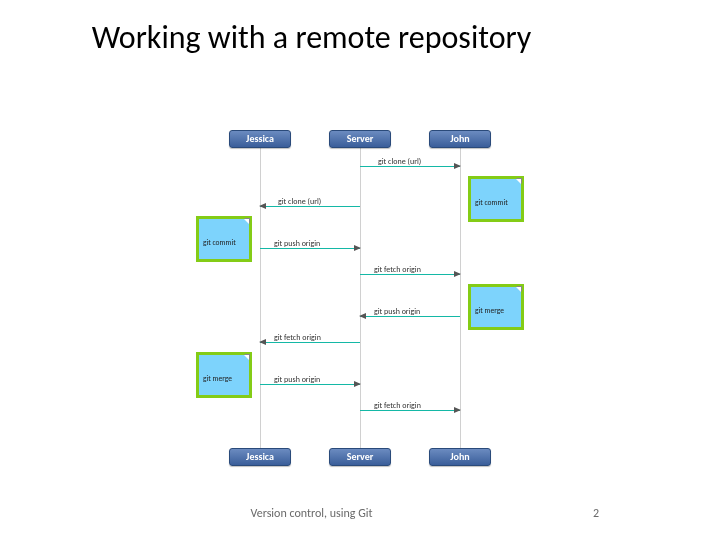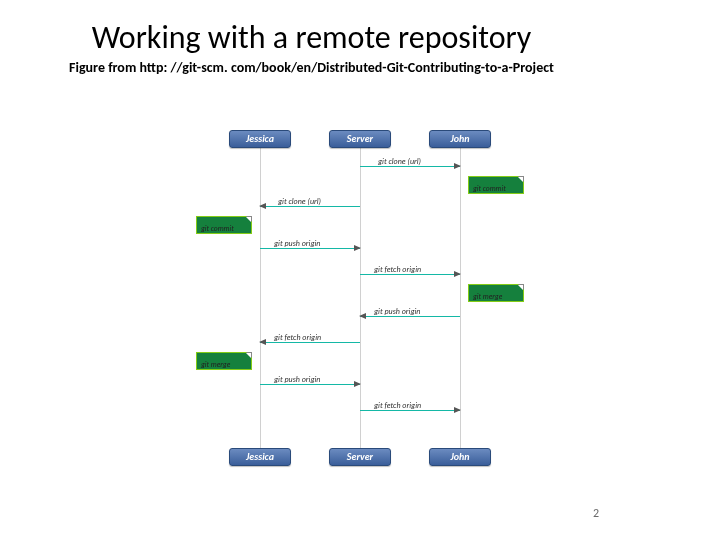--- a/index.html
+++ b/index.html
@@ -1,20 +1,20 @@
 <!DOCTYPE html>
 <html><head>
 <meta charset="utf-8">
 <style>
   * { box-sizing: border-box; margin: 0; padding: 0; }
   html, body { width: 720px; height: 540px; background: #fff; font-family: Calibri, Arial, sans-serif; }
   .slide { position: relative; width: 623px; height: 540px; }
   .title { font-size: 32px; font-weight: 400; text-align: center; padding-top: 18px; color: #000; }
   .subtitle { font-size: 14px; font-weight: 700; text-align: center; margin-top: 2px; color: #000; }
-  .diagram { position: absolute; left: 200px; top: 130px; width: 320px; height: 340px; font-style: italic; }
+  .diagram { position: absolute; left: 200px; top: 130px; width: 320px; height: 340px; }
   .lifeline { position: absolute; width: 1px; background: #d0d0d0; top: 18px; bottom: 18px; }
   .lane-jessica { left: 60px; }
   .lane-server  { left: 160px; }
   .lane-john    { left: 260px; }
   .actor-box {
     position: absolute;
     width: 62px; height: 18px;
     border: 1px solid #2a4a7a;
     border-radius: 3px;
     background: linear-gradient(#6b8bc0, #3a5e9a);
@@ -45,24 +45,24 @@
   .arrow.left::after  { left: -1px;  border-right: 7px solid #555; }
   .arrow-label {
     position: absolute;
     font-size: 8px; color: #333;
     white-space: nowrap;
     transform: translateY(-10px);
   }
   .note {
     position: absolute;
     width: 56px; height: 18px;
-    border: 1px solid #84cc16;
-    background: #15803d;
+    border: 3px solid #84cc16;
+    background: #7dd3fc;
     font-size: 7.5px; color: #222;
-    padding: 8px 4px;
+    padding: 20px 4px;
     line-height: 1;
   }
   .note::before {
     content: "";
     position: absolute;
     right: -1px; top: -1px;
     width: 0; height: 0;
     border-left: 6px solid transparent;
     border-top: 6px solid #888;
   }
@@ -89,21 +89,20 @@
     font-size: 12px;
     color: #6a6a6a;
   }
 </style>
 </head>
 <body>
 
 <div class="slide">
 
   <h1 class="title">Working with a remote repository</h1>
-  <div class="subtitle">Figure from http: //git-scm. com/book/en/Distributed-Git-Contributing-to-a-Project</div>
 
   <div class="diagram">
 
     <div class="lifeline lane-jessica"></div>
     <div class="lifeline lane-server"></div>
     <div class="lifeline lane-john"></div>
 
     <div class="actor-box actor-jessica-top">Jessica</div>
     <div class="actor-box actor-server-top">Server</div>
     <div class="actor-box actor-john-top">John</div>
@@ -146,15 +145,16 @@
     <div class="arrow right" style="left:60px; width:100px; top:254px;">
       <span class="arrow-label" style="left:14px;">git push origin</span>
     </div>
 
     <div class="arrow right" style="left:160px; width:100px; top:280px;">
       <span class="arrow-label" style="left:14px;">git fetch origin</span>
     </div>
 
   </div>
 
+  <div class="footer-text">Version control, using Git</div>
   <div class="page-num">2</div>
 
 </div>
 
 </body></html>

